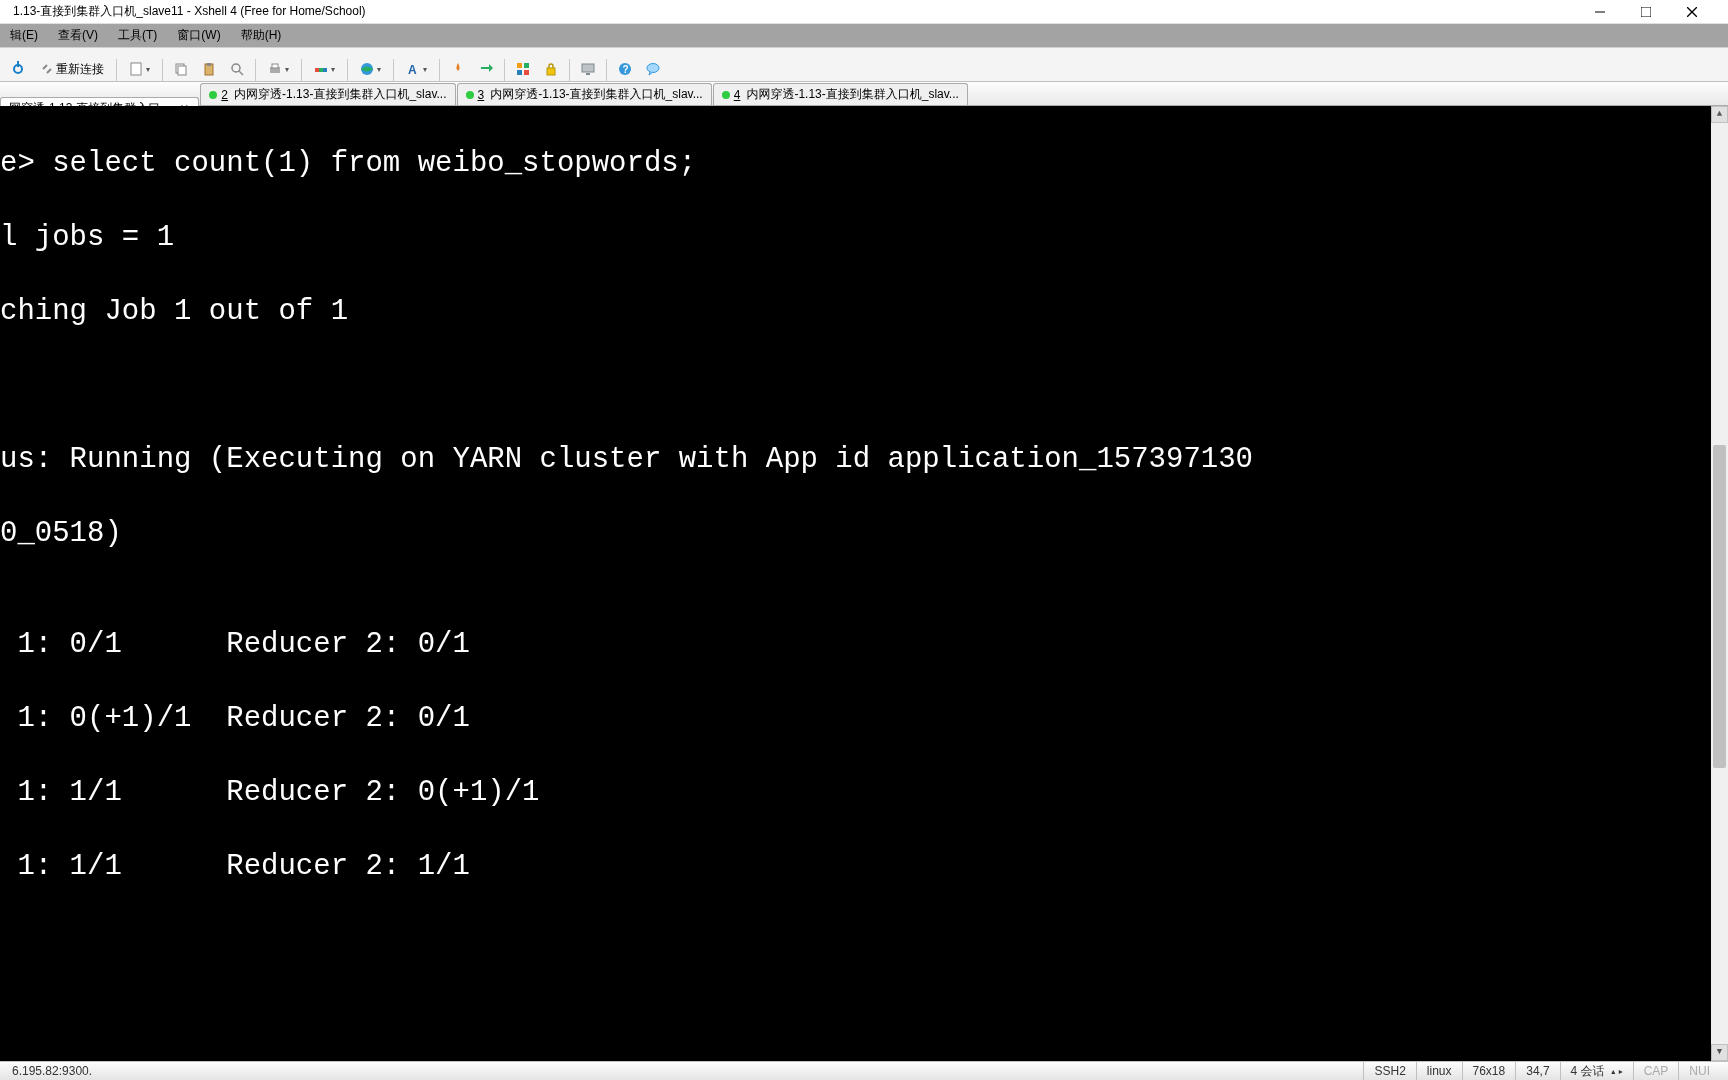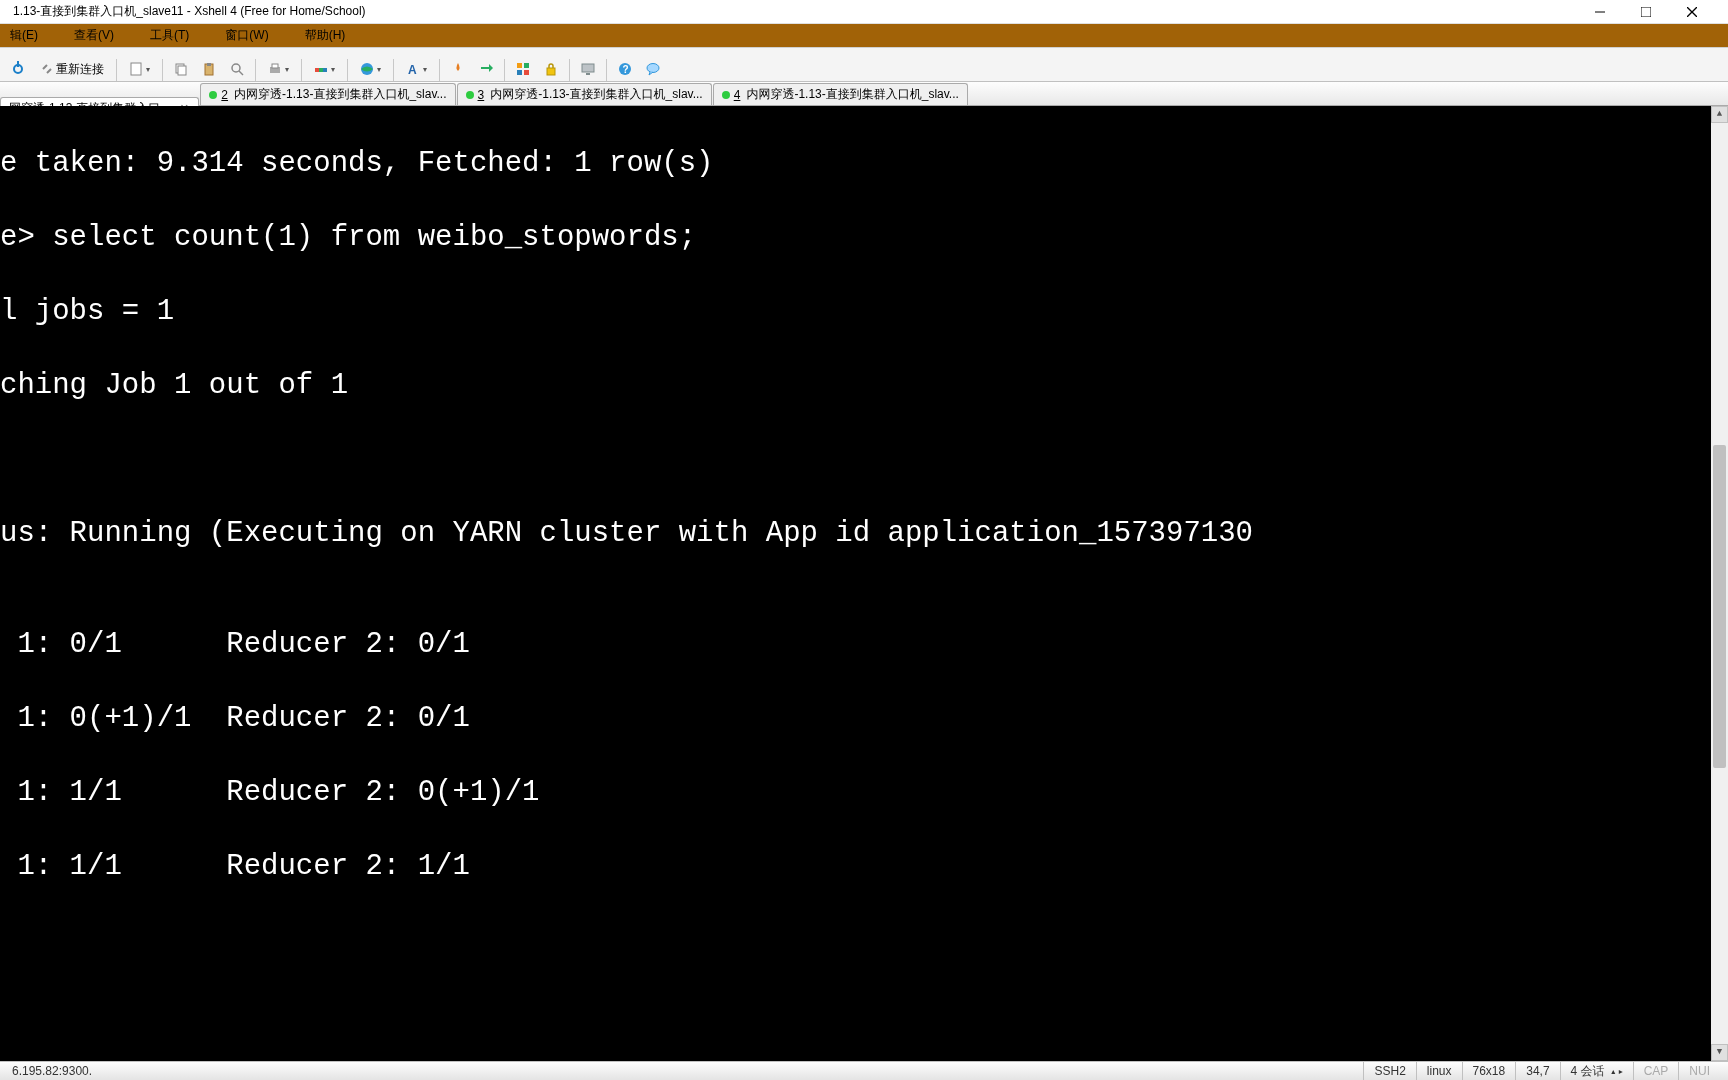--- a/index.html
+++ b/index.html
@@ -22,25 +22,25 @@
   border-bottom: 1px solid #e0e0e0;
 }
 .titlebar .title { flex: 1; font-size: 12px; color: #000; }
 .titlebar .win-btn {
   width: 46px; height: 24px;
   display: flex; align-items: center; justify-content: center;
   color: #000;
 }
 .menubar {
   height: 24px;
-  background: #a16207;
+  background: #a3a3a3;
   display: flex;
   align-items: center;
   padding: 0 4px;
-  gap: 24px;
+  gap: 8px;
   border-bottom: 1px solid #d0d0d0;
 }
 .menubar .menu-item {
   padding: 2px 6px;
   font-size: 12px;
   color: #000;
 }
 .toolbar {
   height: 34px;
   background: #f4f4f4;
@@ -295,27 +295,27 @@
     <span class="label">内网穿透-1.13-直接到集群入口机_slav...</span>
   </div>
   <div class="tab">
     <span class="dot"></span>
     <span class="tab-num">4</span>
     <span class="label">内网穿透-1.13-直接到集群入口机_slav...</span>
   </div>
 </div>
 
 <div class="terminal">
-<div class="line">e taken: 9.314 seconds, Fetched: 1 row(s)</div>
 <div class="line">e&gt; select count(1) from weibo_stopwords;</div>
 <div class="line">l jobs = 1</div>
 <div class="line">ching Job 1 out of 1</div>
 <div class="line"></div>
 <div class="line"></div>
 <div class="line">us: Running (Executing on YARN cluster with App id application_157397130</div>
+<div class="line">0_0518)</div>
 <div class="line"></div>
 <div class="line"> 1: 0/1      Reducer 2: 0/1</div>
 <div class="line"> 1: 0(+1)/1  Reducer 2: 0/1</div>
 <div class="line"> 1: 1/1      Reducer 2: 0(+1)/1</div>
 <div class="line"> 1: 1/1      Reducer 2: 1/1</div>
 <div class="line"></div>
 <div class="line"></div>
 
 
   <div class="scrollbar">

